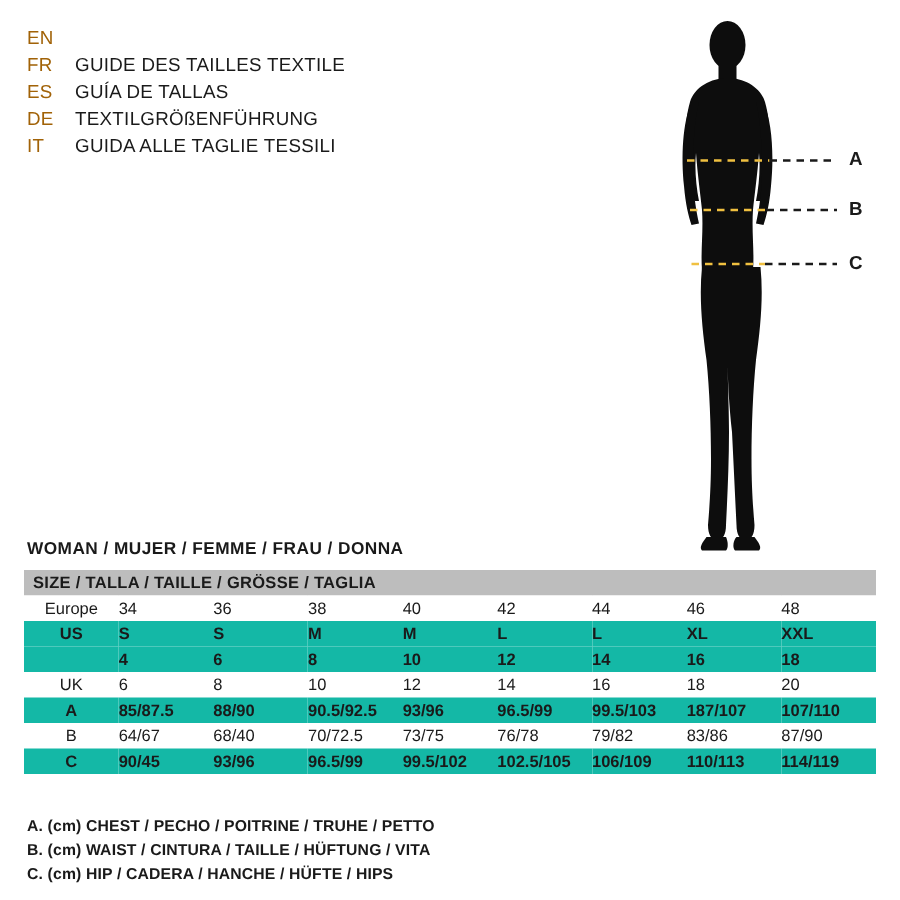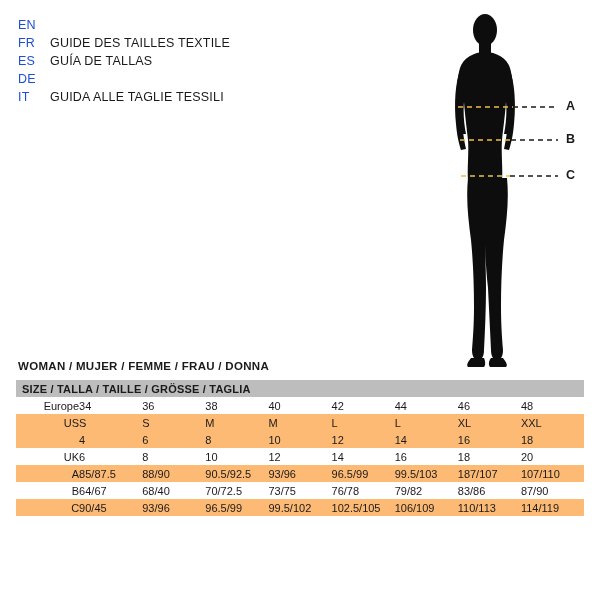--- a/index.html
+++ b/index.html
@@ -31,21 +31,21 @@
   .lang-row {
     display: flex;
     align-items: baseline;
     height: 18px;
     line-height: 18px;
   }
   .lang-code {
     width: 32px;
     font-size: 12.5px;
     letter-spacing: 0.2px;
-    color: #1d4ed8;
+    color: #a16207;
   }
   .lang-text {
     font-size: 12.5px;
     letter-spacing: 0.2px;
     color: #1a1a1a;
     white-space: nowrap;
   }
 
   
   .figure-wrap {
@@ -89,25 +89,25 @@
     color: #1a1a1a;
   }
   tr.head-row td {
     background: #bdbdbd;
     font-weight: bold;
     font-size: 11px;
     padding-left: 6px;
     letter-spacing: 0.2px;
     margin-left: 10px;
   }
-  tr.shade td { background: #fdba74; }
+  tr.shade td { background: #14b8a6; font-weight: bold; }
   tr.plain td { background: #ffffff; }
   td.lbl {
     padding-left: 6px;
-    text-align: right;
+    text-align: center;
     width: 82px;
   }
   td.val {
     text-align: left;
   }
 
   
   .notes {
     position: absolute;
     left: 18px;
@@ -134,20 +134,21 @@
     <div class="lang-row">
       <span class="lang-code">FR</span>
       <span class="lang-text">GUIDE DES TAILLES TEXTILE</span>
     </div>
     <div class="lang-row">
       <span class="lang-code">ES</span>
       <span class="lang-text">GUÍA DE TALLAS</span>
     </div>
     <div class="lang-row">
       <span class="lang-code">DE</span>
+      <span class="lang-text">TEXTILGRÖßENFÜHRUNG</span>
     </div>
     <div class="lang-row">
       <span class="lang-code">IT</span>
       <span class="lang-text">GUIDA ALLE TAGLIE TESSILI</span>
     </div>
   </div>
 
   <div class="figure-wrap">
     <svg width="160" height="365" viewBox="0 0 160 365" xmlns="http://www.w3.org/2000/svg">
       <g>
@@ -302,14 +303,19 @@
         <td class="val">99.5/102</td>
         <td class="val">102.5/105</td>
         <td class="val">106/109</td>
         <td class="val">110/113</td>
         <td class="val">114/119</td>
       </tr>
     </tbody>
       </table>
   </div>
 
+  <div class="notes">
+    <div class="note">A. (cm) CHEST / PECHO / POITRINE / TRUHE / PETTO</div>
+    <div class="note">B. (cm) WAIST / CINTURA / TAILLE / HÜFTUNG / VITA</div>
+    <div class="note">C. (cm) HIP / CADERA / HANCHE / HÜFTE / HIPS</div>
+  </div>
 
 </div>
 
 </body></html>

